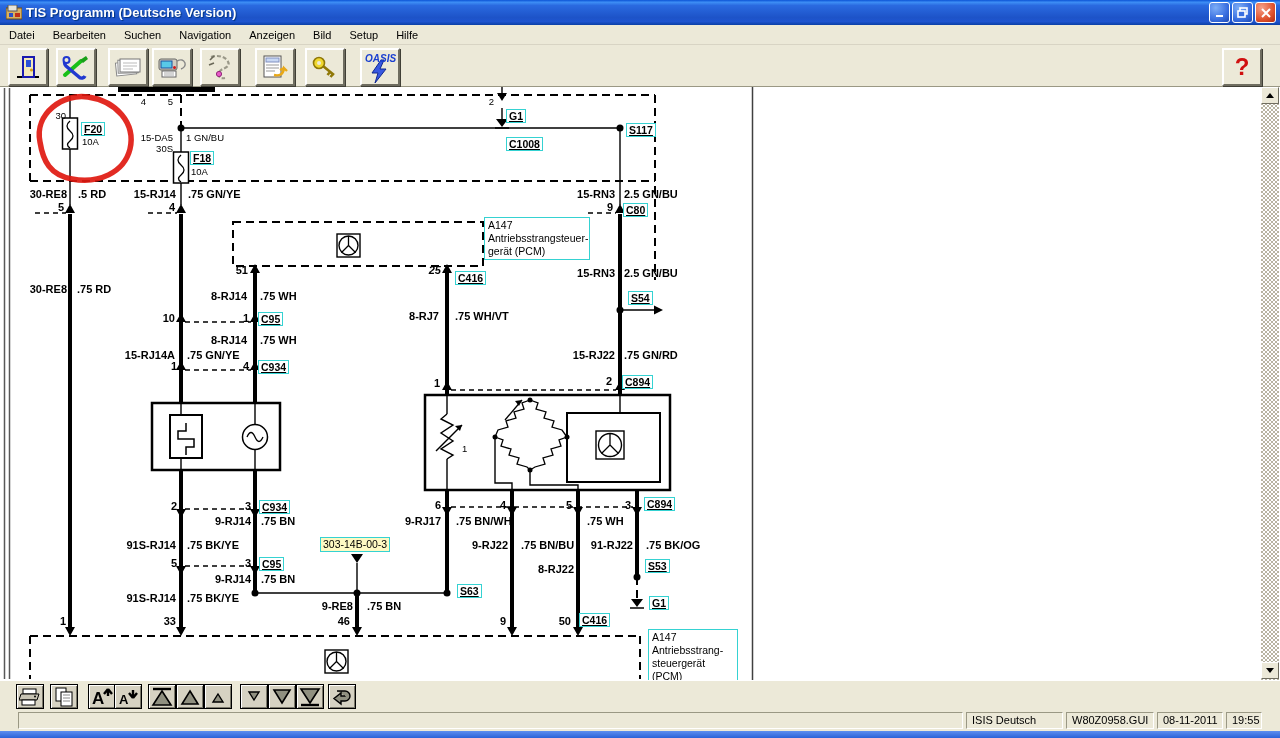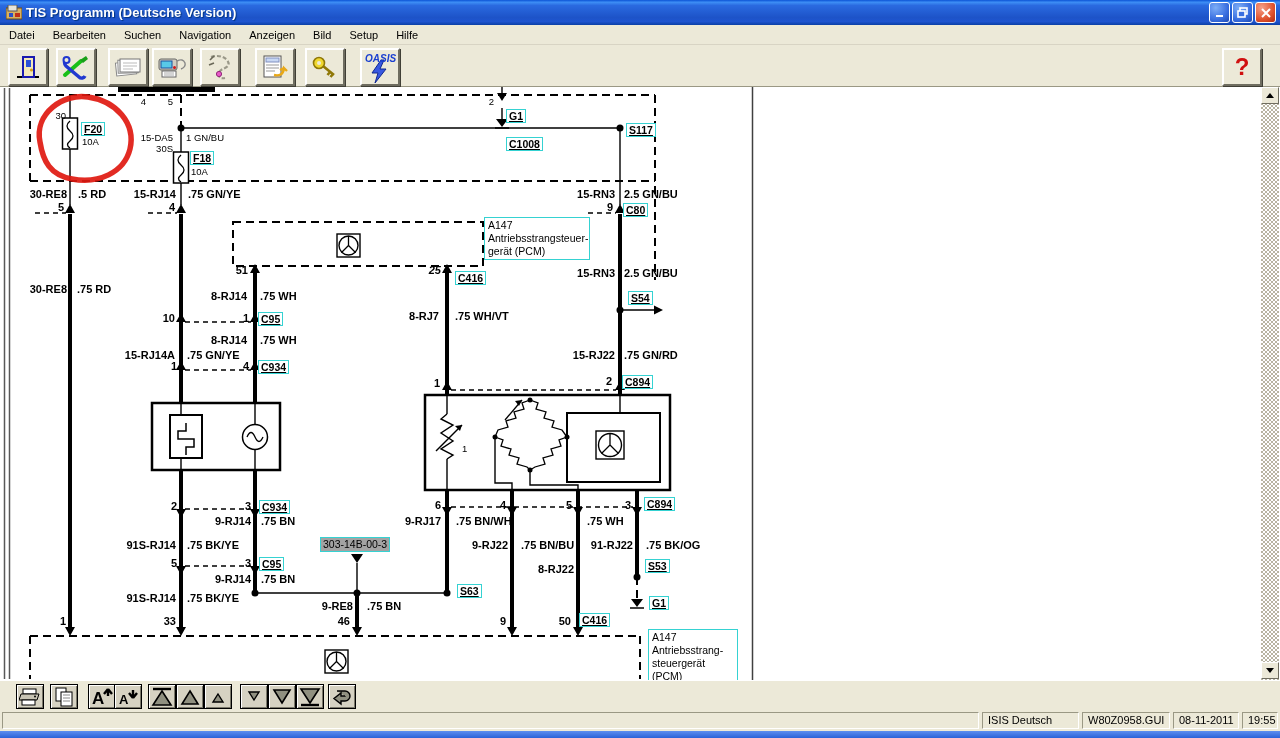--- a/index.html
+++ b/index.html
@@ -25,35 +25,35 @@
     box-shadow:1px 1px 0 #403f36; display:flex; align-items:center; justify-content:center; }
   .oasis-text { color:#1a3fd0; font-weight:bold; font-style:italic; font-size:10px; position:absolute; top:3px; left:3px;}
   .help-q { color:#d01010; font-weight:bold; font-size:24px; line-height:20px; }
   
   .diagram { position:absolute; left:0; top:87px; width:1280px; height:593px; background:#fff; }
   .dl { position:absolute; white-space:nowrap; color:#000; }
   .wl { font-weight:bold; font-size:11px; }
   .sm { font-size:9.5px; }
   .ra { transform:translateX(-100%); }
   .lk { font-weight:bold; font-size:10.5px; text-decoration:underline; border:1px solid #35d2d2; background:#fff; padding:0 2px; line-height:12px; cursor:pointer; }
-  .pt { font-size:10.5px; border:1px solid #35d2d2; background:#a3a3a3; padding:0 2px; line-height:13px; cursor:pointer; }
+  .pt { font-size:10.5px; border:1px solid #35d2d2; background:#fef9c3; padding:0 2px; line-height:13px; cursor:pointer; }
   .descbox { position:absolute; font-size:10.5px; line-height:13px; border:1px solid #35d2d2; background:#fff; padding:1px 3px; cursor:pointer; }
   
   .vscroll { position:absolute; right:1px; top:0; width:18px; height:593px;
     background:repeating-conic-gradient(#fff 0% 25%, #b8b4a2 0% 50%) 0 0/4px 4px; }
   .sbtn { position:absolute; left:0; width:18px; height:17px; background:#ECE9D8;
     border-top:1px solid #fff; border-left:1px solid #fff; border-right:1px solid #6f6d60; border-bottom:1px solid #6f6d60;
     display:flex; align-items:center; justify-content:center; font-size:8px; color:#000; }
   
   .btoolbar { position:absolute; left:0; top:680px; width:1280px; height:30px; background:#ECE9D8; border-top:1px solid #fff; }
   .bbtn { position:absolute; top:3px; width:28px; height:25px; background:#d6d2c2;
     border:1px solid #000; box-shadow:inset 1px 1px 0 #fff, inset -1px -1px 0 #7a786a;
     display:flex; align-items:center; justify-content:center; }
   
-  .statusbar { position:absolute; left:0; top:710px; width:1280px; height:21px; background:#ECE9D8; display:flex; align-items:center; padding:2px 2px; gap:3px;justify-content:center; }
+  .statusbar { position:absolute; left:0; top:710px; width:1280px; height:21px; background:#ECE9D8; display:flex; align-items:center; padding:2px 18px; gap:3px;justify-content:center; }
   .sb-cell { height:17px; border:1px solid; border-color:#9a9884 #fff #fff #9a9884; font-size:11px; padding:1px 5px; white-space:nowrap; overflow:hidden; }
   .sb-fill { flex:1; }
   .taskbar-strip { position:absolute; left:0; top:731px; width:1280px; height:7px; background:linear-gradient(180deg,#5c8ef0,#2a62d8); }
   svg { display:block; }
   .abs { position:absolute; }
 </style>
 </head>
 <body>
 
 <div class="titlebar">

